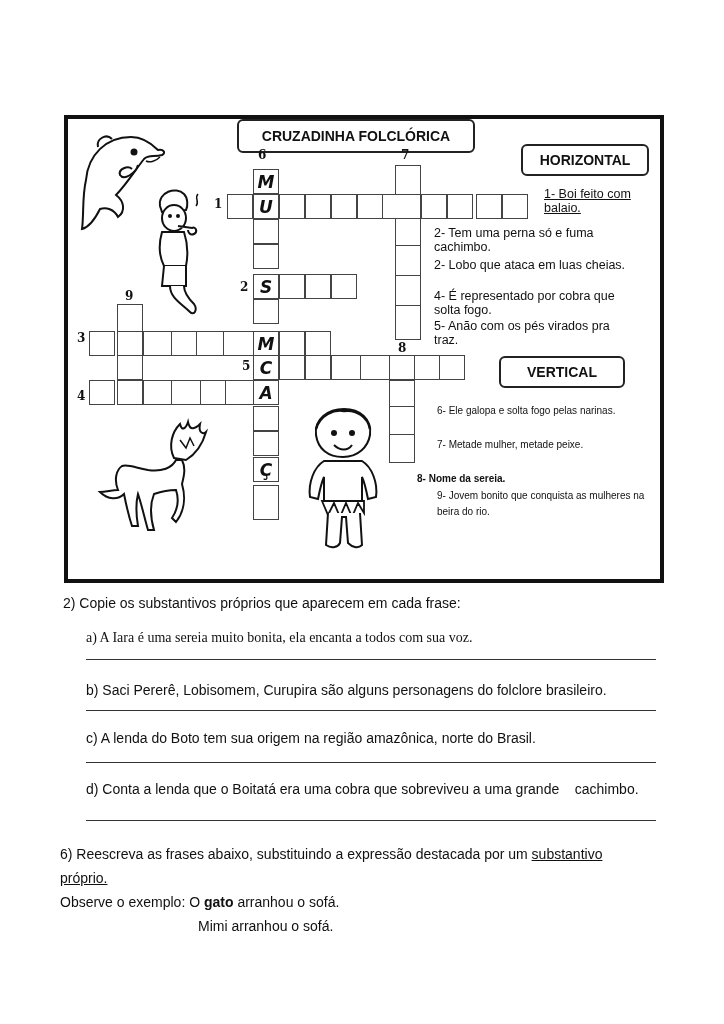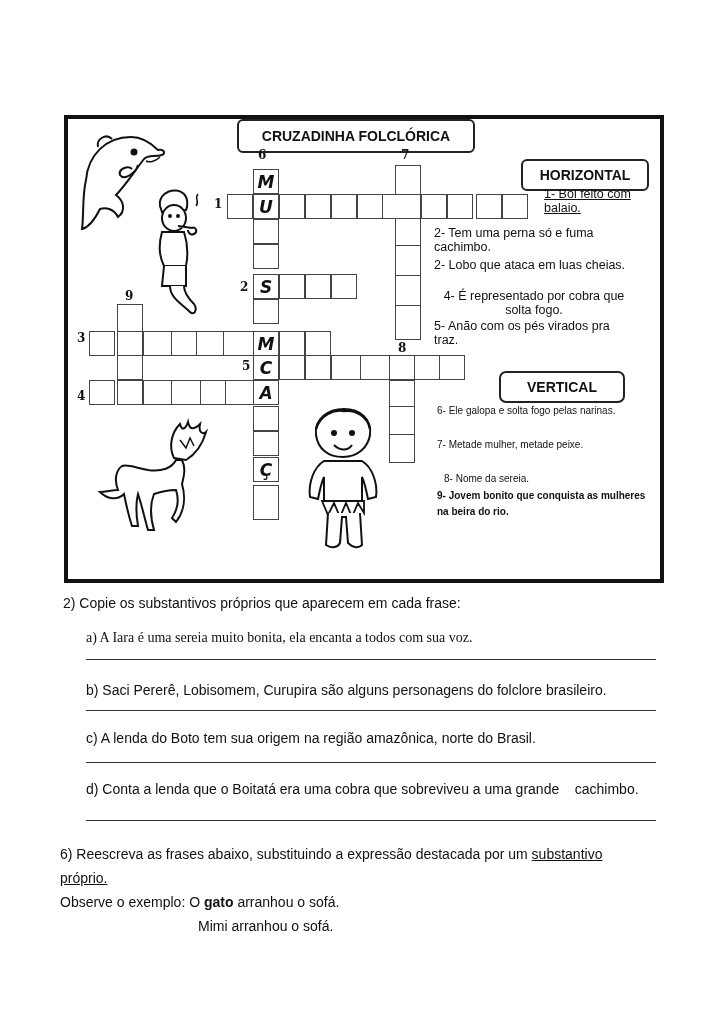--- a/index.html
+++ b/index.html
@@ -1,47 +1,47 @@
 <!DOCTYPE html>
 <html><head>
 <meta charset="utf-8">
 <style>
   html,body{margin:0;padding:0;background:#fff;}
   body{width:724px;height:1024px;position:relative;overflow:hidden;font-family:"Liberation Sans",sans-serif;color:#111;}
   .frame{position:absolute;left:64px;top:115px;width:592px;height:460px;border:4px solid #111;background:#fff;}
   .title-box{position:absolute;left:237px;top:119px;width:234px;height:30px;border:2px solid #222;border-radius:6px;background:#fff;font-weight:bold;font-size:14px;display:flex;align-items:center;justify-content:center;}
-  .hdr-box{position:absolute;border:2px solid #222;border-radius:6px;background:#fff;font-weight:bold;font-size:14px;display:flex;align-items:center;justify-content:center;margin-top:15px;}
+  .hdr-box{position:absolute;border:2px solid #222;border-radius:6px;background:#fff;font-weight:bold;font-size:14px;display:flex;align-items:center;justify-content:center;}
   .cell{position:absolute;width:26px;height:25px;border:1.5px solid #444;box-sizing:border-box;background:#fff;font-family:"DejaVu Sans",sans-serif;font-weight:bold;font-style:italic;font-size:17px;display:flex;align-items:center;justify-content:center;color:#111;}
   .num{position:absolute;font-family:"DejaVu Serif",serif;font-weight:bold;font-size:12px;color:#111;}
   .clue{position:absolute;font-size:12.5px;line-height:14px;}
   .vclue{position:absolute;font-size:10px;line-height:16px;}
   .q{position:absolute;font-size:14px;}
   .line{position:absolute;height:0;border-top:1.3px solid #333;}
   svg{position:absolute;overflow:visible;}
   u{text-decoration:underline;}
 </style>
 </head>
 <body>
 
 <div class="frame"></div>
 
 <div class="title-box">CRUZADINHA FOLCLÓRICA</div>
 <div class="hdr-box" style="left:521px;top:144px;width:124px;height:28px;">HORIZONTAL</div>
-<div class="hdr-box" style="left:499px;top:356px;width:122px;height:28px;border-radius:7px;">VERTICAL</div>
+<div class="hdr-box" style="left:499px;top:356px;width:122px;height:28px;">VERTICAL</div>
 
 <div class="clue" style="left:544px;top:187px;width:105px;text-decoration:underline;">1- Boi feito com balaio.</div>
 <div class="clue" style="left:434px;top:226px;width:200px;">2- Tem uma perna só e fuma cachimbo.</div>
 <div class="clue" style="left:434px;top:258px;width:200px;">2- Lobo que ataca em luas cheias.</div>
-<div class="clue" style="left:434px;top:289px;width:200px;text-align:center;">4- É representado por cobra que solta fogo.</div>
+<div class="clue" style="left:434px;top:289px;width:200px;">4- É representado por cobra que solta fogo.</div>
 <div class="clue" style="left:434px;top:319px;width:200px;">5- Anão com os pés virados pra traz.</div>
 
 <div class="vclue" style="left:437px;top:403px;width:210px;">6- Ele galopa e solta fogo pelas narinas.</div>
 <div class="vclue" style="left:437px;top:437px;width:200px;">7- Metade mulher, metade peixe.</div>
-<div class="vclue" style="left:444px;top:471px;width:210px;">8- Nome da sereia.</div>
-<div class="vclue" style="left:437px;top:488px;width:210px;font-weight:bold;">9- Jovem bonito que conquista as mulheres na beira do rio.</div>
+<div class="vclue" style="left:417px;top:471px;width:210px;font-weight:bold;">8- Nome da sereia.</div>
+<div class="vclue" style="left:437px;top:488px;width:210px;">9- Jovem bonito que conquista as mulheres na beira do rio.</div>
 
 <div class="num" style="left:214px;top:197px;">1</div>
 <div class="num" style="left:240px;top:280px;">2</div>
 <div class="num" style="left:77px;top:331px;">3</div>
 <div class="num" style="left:77px;top:389px;">4</div>
 <div class="num" style="left:242px;top:359px;">5</div>
 <div class="num" style="left:258px;top:148px;">6</div>
 <div class="num" style="left:401px;top:148px;">7</div>
 <div class="num" style="left:398px;top:341px;">8</div>
 <div class="num" style="left:125px;top:289px;">9</div>

